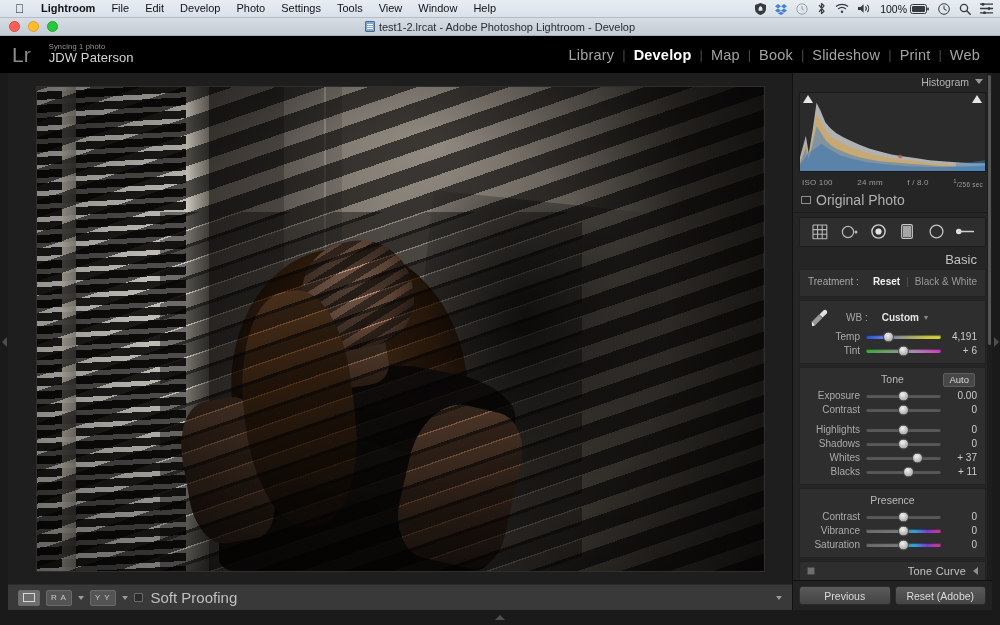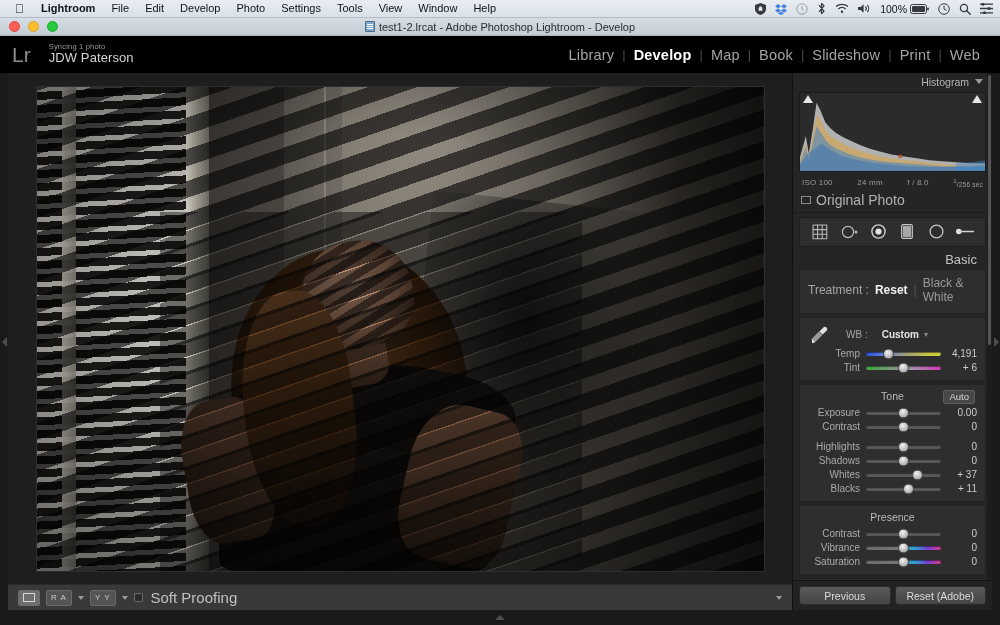--- a/index.html
+++ b/index.html
@@ -266,22 +266,22 @@
   }
   .ts-ico { width: 18px; height: 18px; display: flex; align-items: center; justify-content: center; }
   .ts-ico svg { display: block; }
 
   .basic-head {
     height: 18px; display: flex; align-items: center; justify-content: flex-end;
     gap: 6px; padding-right: 9px; font-size: 13px; color: #c2c2c2;
   }
   .sect { background: #2e2e2e; margin: 0 6px 3px 6px; border: 1px solid #222; padding: 4px 0 5px 0; }
   .treat-row {
-    display: flex; align-items: center; font-size: 12px; color: #a6a6a6;
-    padding: 2px 8px 4px 8px; gap: 6px;
+    display: flex; align-items: center; font-size: 10px; color: #a6a6a6;
+    padding: 2px 8px 4px 8px; gap: 6px; text-align: center;
   }
   .treat-row .lbl { flex: 0 0 auto; }
   .treat-row .opts { margin-left: auto; display: flex; align-items: center; gap: 6px; }
   .treat-row .opt { color: #9a9a9a; }
   .treat-row .opt.sel { color: #f0f0f0; font-weight: bold; }
   .treat-row .bar { color: #555; }
 
   .wb-row { display: flex; align-items: center; padding: 2px 8px 1px 8px; font-size: 10px; color: #a6a6a6; }
   .eyedrop { width: 22px; height: 22px; display:flex; align-items:center; justify-content:center; }
   .wb-lbl { margin-left: 16px; }

